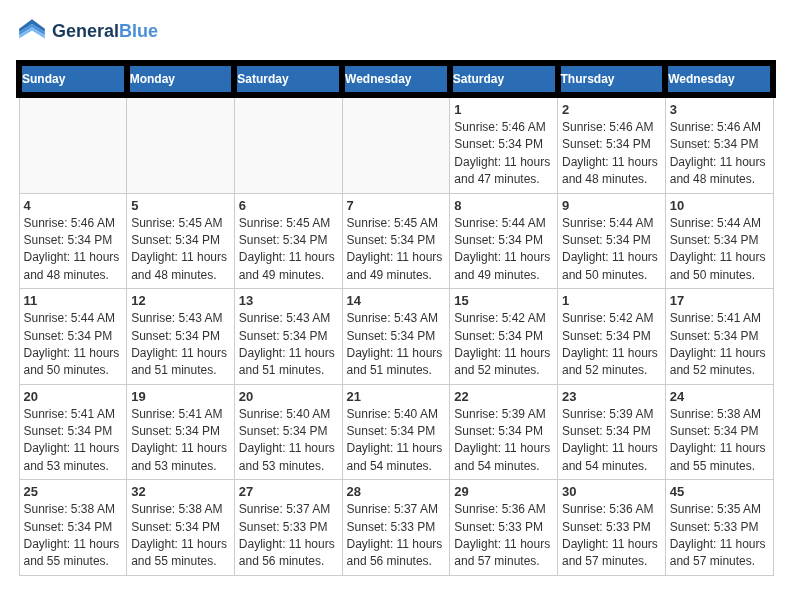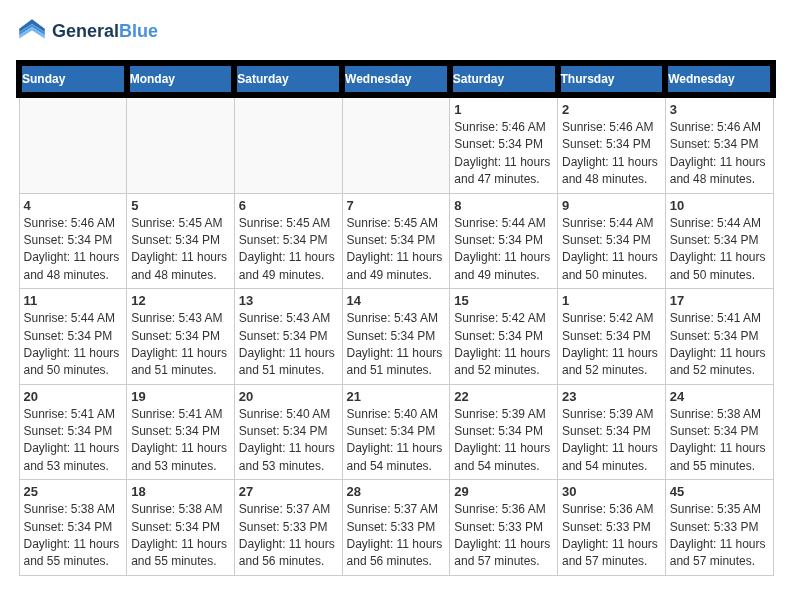--- a/index.html
+++ b/index.html
@@ -218,21 +218,21 @@
           <div class="day-number">24</div>
           <div class="day-info">Sunrise: 5:38 AM<br>Sunset: 5:34 PM<br>Daylight: 11 hours and 55 minutes.</div>
         </td>
       </tr>
       <tr>
         <td>
           <div class="day-number">25</div>
           <div class="day-info">Sunrise: 5:38 AM<br>Sunset: 5:34 PM<br>Daylight: 11 hours and 55 minutes.</div>
         </td>
         <td>
-          <div class="day-number">18</div>
+          <div class="day-number">32</div>
           <div class="day-info">Sunrise: 5:38 AM<br>Sunset: 5:34 PM<br>Daylight: 11 hours and 55 minutes.</div>
         </td>
         <td>
           <div class="day-number">27</div>
           <div class="day-info">Sunrise: 5:37 AM<br>Sunset: 5:33 PM<br>Daylight: 11 hours and 56 minutes.</div>
         </td>
         <td>
           <div class="day-number">28</div>
           <div class="day-info">Sunrise: 5:37 AM<br>Sunset: 5:33 PM<br>Daylight: 11 hours and 56 minutes.</div>
         </td>

